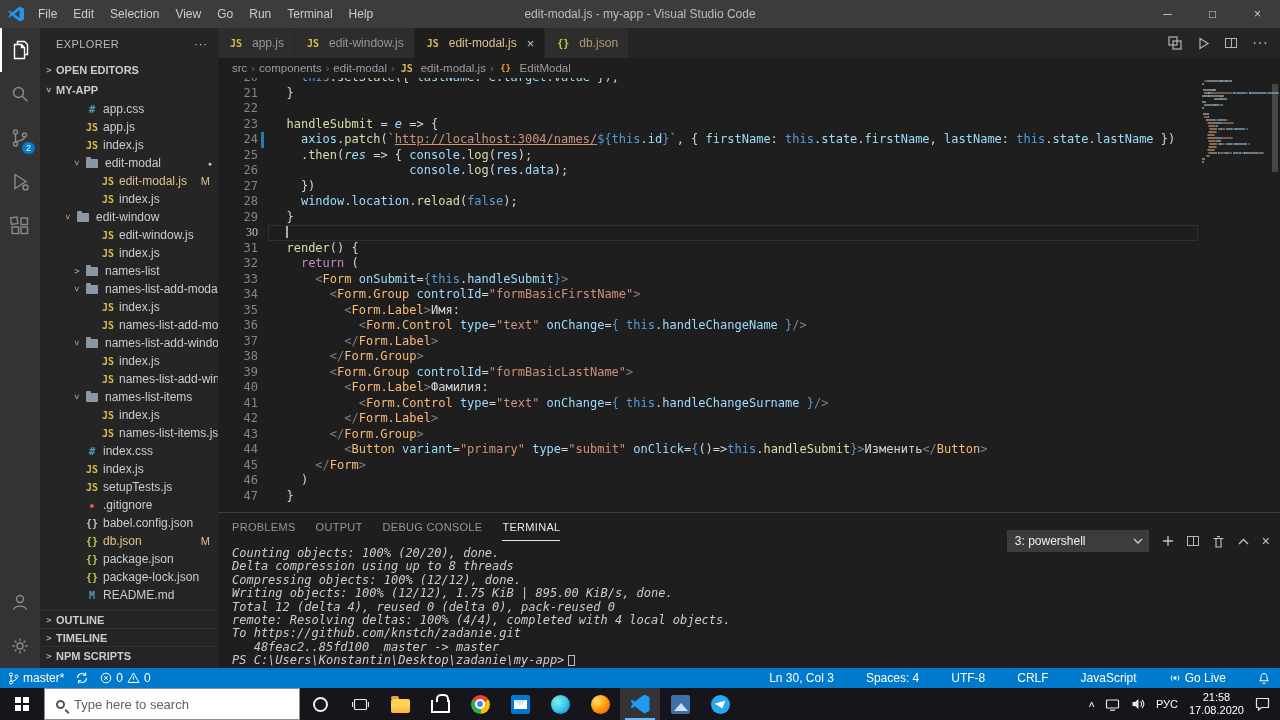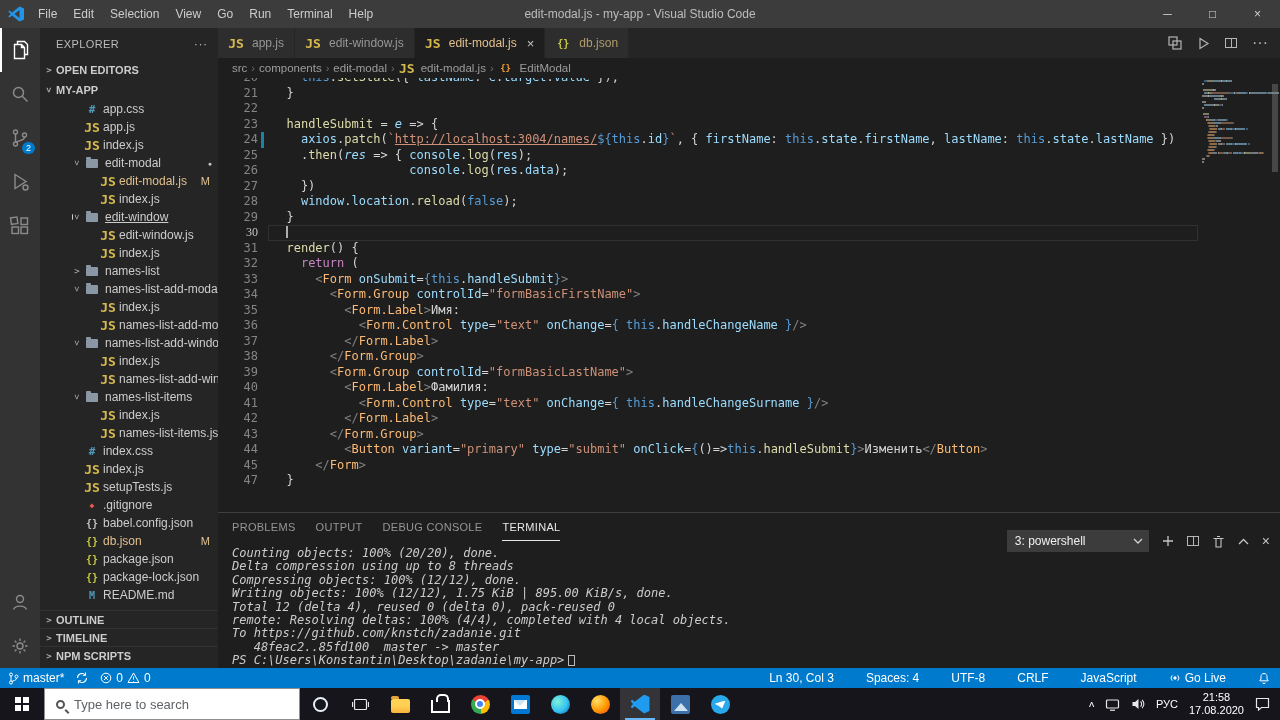--- a/index.html
+++ b/index.html
@@ -27,21 +27,21 @@
 
   
   .sidebar { width:178px; background:#252526; display:flex; flex-direction:column; font-size:12px; color:#cccccc; flex:none; overflow:hidden; }
   .sb-header { height:32px; display:flex; align-items:center; padding:0 10px 0 16px; font-size:11px; color:#bbbbbb; letter-spacing:.4px; flex:none; }
   .sb-more { margin-left:auto; color:#c5c5c5; letter-spacing:1px; cursor:pointer; }
   .sb-sec { height:20px; display:flex; align-items:center; font-weight:bold; font-size:11px; color:#cccccc; padding-left:2px; cursor:pointer; flex:none; }
   .chev { width:14px; flex:none; display:inline-flex; justify-content:center; align-items:center; color:#b0b0b0; font-size:9px; font-family:"DejaVu Sans Mono",monospace; }
   .chev.open { transform:rotate(90deg); }
   .tree { flex:none; }
   .trow { height:18px; display:flex; align-items:center; cursor:pointer; white-space:nowrap; overflow:hidden; }
-  .ficon { width:16px; flex:none; text-align:center; font-weight:bold; font-size:13px; margin-right:3px; font-family:"DejaVu Sans Mono",monospace; }
+  .ficon { width:16px; flex:none; text-align:center; font-weight:bold; font-size:10px; margin-right:3px; font-family:"DejaVu Sans Mono",monospace; }
   .ic-js { color:#d7ba4d; }
   .ic-css { color:#519aba; font-size:11px; }
   .ic-json { color:#cbcb41; font-size:10px; }
   .ic-babel { color:#c5c5c5; font-size:10px; }
   .ic-git { color:#e8574a; font-size:8px; }
   .ic-md { color:#519aba; font-size:10px; }
   .ic-sym { color:#ee9d28; font-size:9px; }
   .folder { width:12px; height:9px; background:#8a98a5; border-radius:1px; position:relative; margin:0 7px 0 2px; flex:none; }
   .folder::before { content:""; position:absolute; top:-2px; left:0; width:5px; height:2px; background:#8a98a5; border-radius:1px 1px 0 0; }
   .tlabel { flex:1; overflow:hidden; }
@@ -261,21 +261,21 @@
             <span class="chev"></span>
             <span class="ficon ic-js">JS</span>
             <span class="tlabel mod">edit-modal.js</span>
             <span class="badge-m">M</span>
           </div>
           <div class="trow" style="padding-left: 46px;">
             <span class="chev"></span>
             <span class="ficon ic-js">JS</span>
             <span class="tlabel">index.js</span>
           </div>
-          <div class="trow" style="padding-left: 30px; text-decoration: underline;">
+          <div class="trow" style="padding-left: 21px;">
             <span class="chev open">&gt;</span>
             <span class="folder"></span>
             <span class="tlabel">edit-window</span>
           </div>
           <div class="trow" style="padding-left: 46px;">
             <span class="chev"></span>
             <span class="ficon ic-js">JS</span>
             <span class="tlabel">edit-window.js</span>
           </div>
           <div class="trow" style="padding-left: 46px;">
@@ -481,20 +481,21 @@
               <div class="cline"><span class="lnum">36</span><span class="gbar"></span><span class="ctext"><span class="cw">            </span><span class="cg">&lt;</span><span class="ct">Form.Control</span><span class="cw"> </span><span class="cv">type</span><span class="cw">=</span><span class="cs">"text"</span><span class="cw"> </span><span class="cv">onChange</span><span class="cw">=</span><span class="cb">{</span><span class="cw"> </span><span class="cb">this</span><span class="cw">.</span><span class="cv">handleChangeName</span><span class="cw"> </span><span class="cb">}</span><span class="cg">/&gt;</span></span></div>
               <div class="cline"><span class="lnum">37</span><span class="gbar"></span><span class="ctext"><span class="cw">          </span><span class="cg">&lt;/</span><span class="ct">Form.Label</span><span class="cg">&gt;</span></span></div>
               <div class="cline"><span class="lnum">38</span><span class="gbar"></span><span class="ctext"><span class="cw">        </span><span class="cg">&lt;/</span><span class="ct">Form.Group</span><span class="cg">&gt;</span></span></div>
               <div class="cline"><span class="lnum">39</span><span class="gbar"></span><span class="ctext"><span class="cw">        </span><span class="cg">&lt;</span><span class="ct">Form.Group</span><span class="cw"> </span><span class="cv">controlId</span><span class="cw">=</span><span class="cs">"formBasicLastName"</span><span class="cg">&gt;</span></span></div>
               <div class="cline"><span class="lnum">40</span><span class="gbar"></span><span class="ctext"><span class="cw">          </span><span class="cg">&lt;</span><span class="ct">Form.Label</span><span class="cg">&gt;</span><span class="cw">Фамилия:</span></span></div>
               <div class="cline"><span class="lnum">41</span><span class="gbar"></span><span class="ctext"><span class="cw">            </span><span class="cg">&lt;</span><span class="ct">Form.Control</span><span class="cw"> </span><span class="cv">type</span><span class="cw">=</span><span class="cs">"text"</span><span class="cw"> </span><span class="cv">onChange</span><span class="cw">=</span><span class="cb">{</span><span class="cw"> </span><span class="cb">this</span><span class="cw">.</span><span class="cv">handleChangeSurname</span><span class="cw"> </span><span class="cb">}</span><span class="cg">/&gt;</span></span></div>
               <div class="cline"><span class="lnum">42</span><span class="gbar"></span><span class="ctext"><span class="cw">          </span><span class="cg">&lt;/</span><span class="ct">Form.Label</span><span class="cg">&gt;</span></span></div>
               <div class="cline"><span class="lnum">43</span><span class="gbar"></span><span class="ctext"><span class="cw">        </span><span class="cg">&lt;/</span><span class="ct">Form.Group</span><span class="cg">&gt;</span></span></div>
               <div class="cline"><span class="lnum">44</span><span class="gbar"></span><span class="ctext"><span class="cw">          </span><span class="cg">&lt;</span><span class="ct">Button</span><span class="cw"> </span><span class="cv">variant</span><span class="cw">=</span><span class="cs">"primary"</span><span class="cw"> </span><span class="cv">type</span><span class="cw">=</span><span class="cs">"submit"</span><span class="cw"> </span><span class="cv">onClick</span><span class="cw">=</span><span class="cb">{</span><span class="cw">()=&gt;</span><span class="cb">this</span><span class="cw">.</span><span class="cf">handleSubmit</span><span class="cb">}</span><span class="cg">&gt;</span><span class="cw">Изменить</span><span class="cg">&lt;/</span><span class="ct">Button</span><span class="cg">&gt;</span></span></div>
               <div class="cline"><span class="lnum">45</span><span class="gbar"></span><span class="ctext"><span class="cw">      </span><span class="cg">&lt;/</span><span class="ct">Form</span><span class="cg">&gt;</span></span></div>
+              <div class="cline"><span class="lnum">46</span><span class="gbar"></span><span class="ctext"><span class="cw">    )</span></span></div>
               <div class="cline"><span class="lnum">47</span><span class="gbar"></span><span class="ctext"><span class="cw">  }</span></span></div>
             </div>
         </div>
         <div class="minimap">
           <div class="minimap-inner">
               <div class="mmb cb" style="left: 2.48px; top: 0px; width: 2.48px;"></div>
               <div class="mmb cw" style="left: 4.96px; top: 0px; width: 1px;"></div>
               <div class="mmb cf" style="left: 5.58px; top: 0px; width: 4.96px;"></div>
               <div class="mmb cw" style="left: 10.54px; top: 0px; width: 1.86px;"></div>
               <div class="mmb cv" style="left: 12.4px; top: 0px; width: 4.96px;"></div>

